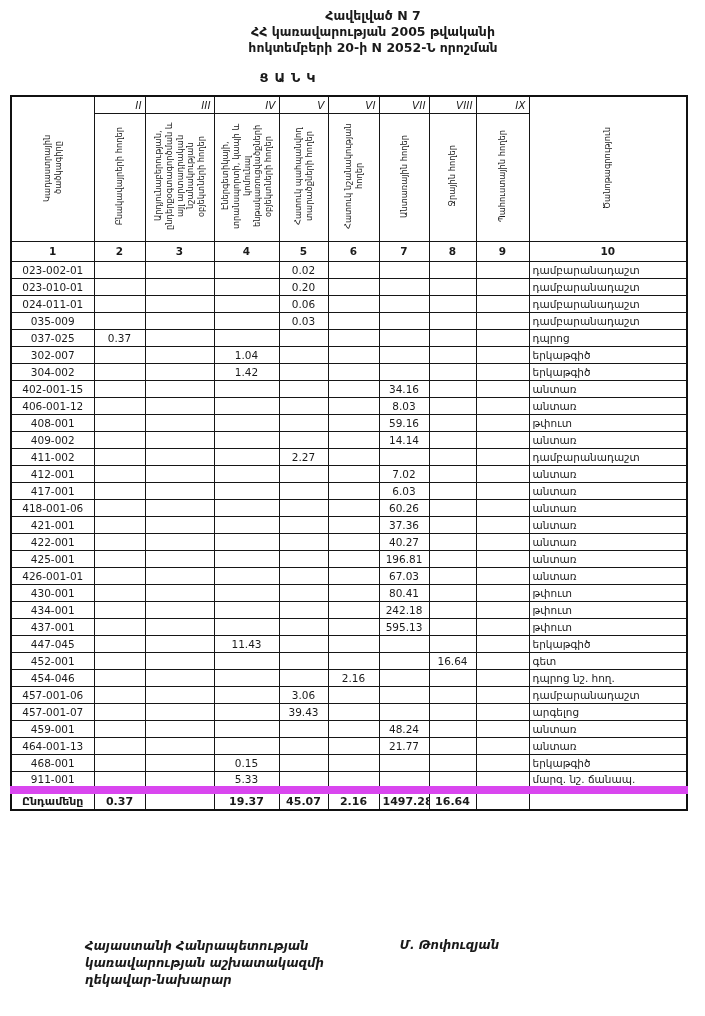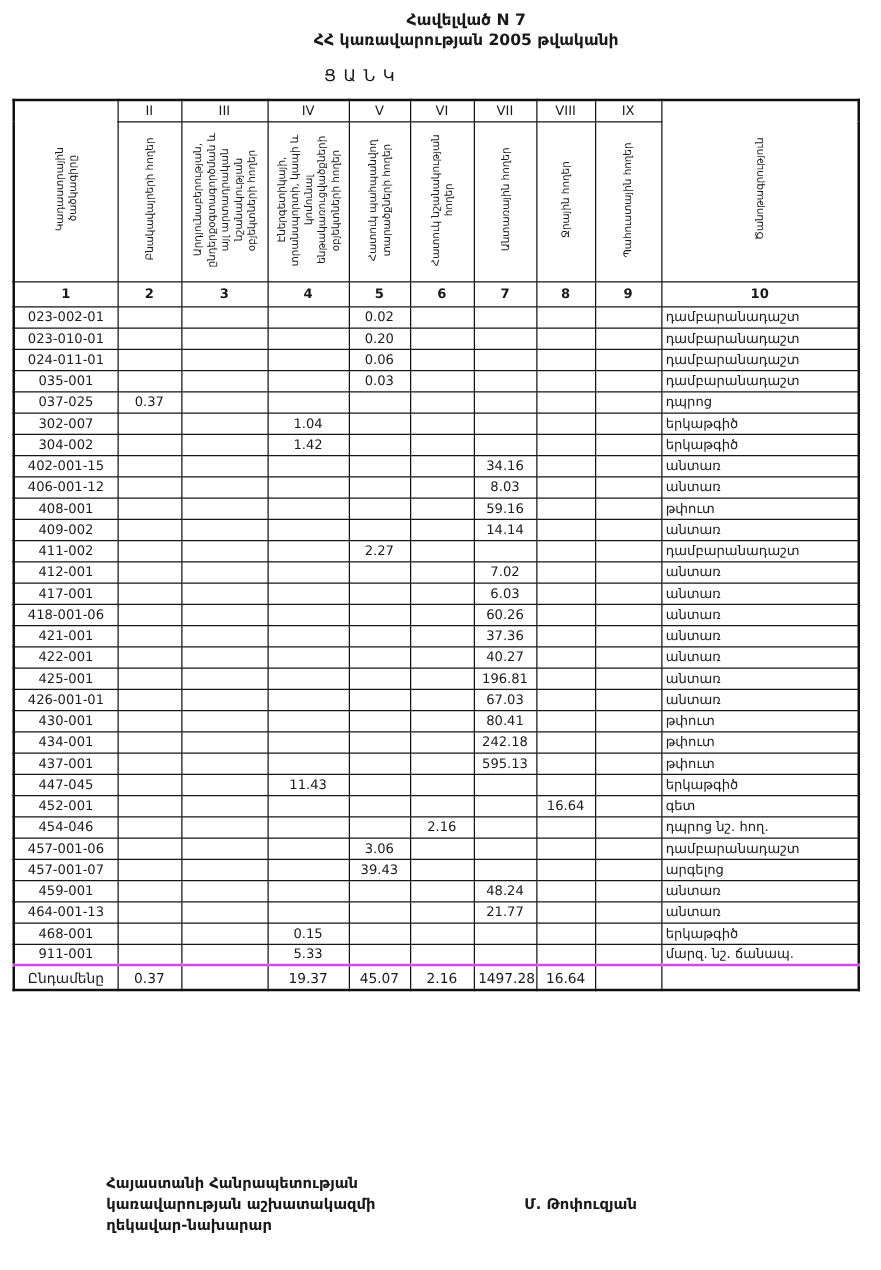--- a/index.html
+++ b/index.html
@@ -18,85 +18,87 @@
     width: 380px;
     margin: 0 18px 0 auto;
     text-align: center;
     font-weight: bold;
     font-size: 12.5px;
     line-height: 1.28;
   }
 
   .doc-title { margin-top: 14px; text-align: center; }
   .doc-title .main {
-    font-weight: normal; font-size: 13px; letter-spacing: 6px; margin-bottom: 8px;
+    font-weight: bold; font-size: 13px; letter-spacing: 6px; margin-bottom: 8px;
   }
   .doc-title .sub {
     font-weight: bold; font-size: 11.3px; line-height: 1.45; padding: 0 14px;
   }
 
   table.land {
     border-collapse: collapse;
     margin: 10px 0 0 10px;
     table-layout: fixed;
     width: 676px;
     border: 2px solid #111;
   }
   table.land td {
     border: 1.4px solid #161616;
     padding: 1px 3px;
     font-size: 10.5px;
     overflow: hidden;
     white-space: nowrap;
   }
-  td.roman { text-align: center; font-size: 11px; height: 17px; font-weight: normal; }
+  td.roman { text-align: right; font-size: 11px; height: 17px; font-weight: normal; font-style: italic; }
   td.hdr { vertical-align: middle; text-align: center; height: 128px; }
   .rot {
     display: inline-block;
     writing-mode: vertical-rl;
     transform: rotate(180deg);
     font-size: 8.3px;
     line-height: 1.3;
     max-height: 120px;
     white-space: normal;
     text-align: center;
   }
   td.colnum { text-align: center; font-weight: bold; font-size: 11.5px; height: 20px; }
   td.code { text-align: center; font-size: 10.8px; height: 17px; padding-left: 4px; }
   td.num  { text-align: center; font-size: 10.8px; }
   td.note { text-align: left; font-size: 10.5px; padding-left: 4px; }
-  tr.total-row td { font-size: 11px; height: 20px; border-top: 2px solid #d946ef; }
+  tr.total-row td { font-size: 11px; height: 20px; border-top: 8px solid #d946ef; font-weight: bold; }
   tr.total-row td.code { text-align: center; }
 
   .doc-footer {
     position: absolute;
     left: 0; top: 938px;
     width: 705px;
     display: flex;
-    align-items: center;
+    align-items: flex-start;
     font-weight: bold;
     font-size: 11.8px;
+    font-style: italic;
   }
   .footer-left { margin-left: 85px; line-height: 1.45; }
-  .footer-sign { margin-left: 119px; padding-bottom: 2px; }
+  .footer-sign { margin-left: 76px; padding-bottom: 2px; }
 
   
   col.c1 { width: 83px; }  col.c2 { width: 51px; }  col.c3 { width: 69px; }
   col.c4 { width: 65px; }  col.c5 { width: 49px; }  col.c6 { width: 51px; }
   col.c7 { width: 50px; }  col.c8 { width: 47px; }  col.c9 { width: 53px; }
   col.c10 { width: 158px; }
 </style>
 </head>
 <body>
 
 <div class="page">
 
   <div class="doc-header">
     <div>Հավելված  N 7</div>
     <div>ՀՀ կառավարության 2005 թվականի</div>
+    <div>հոկտեմբերի 20-ի N 2052-Ն որոշման</div>
   </div>
 
   <div class="doc-title">
     <div class="main">ՑԱՆԿ</div>
   </div>
 
   <table class="land">
     <colgroup>
       <col class="c1">
         <col class="c2">
@@ -179,21 +181,21 @@
           <td class="num"></td>
           <td class="num"></td>
           <td class="num">0.06</td>
           <td class="num"></td>
           <td class="num"></td>
           <td class="num"></td>
           <td class="num"></td>
           <td class="note">դամբարանադաշտ</td>
         </tr>
         <tr>
-          <td class="code">035-001</td>
+          <td class="code">035-009</td>
           <td class="num"></td>
           <td class="num"></td>
           <td class="num"></td>
           <td class="num">0.03</td>
           <td class="num"></td>
           <td class="num"></td>
           <td class="num"></td>
           <td class="num"></td>
           <td class="note">դամբարանադաշտ</td>
         </tr>

